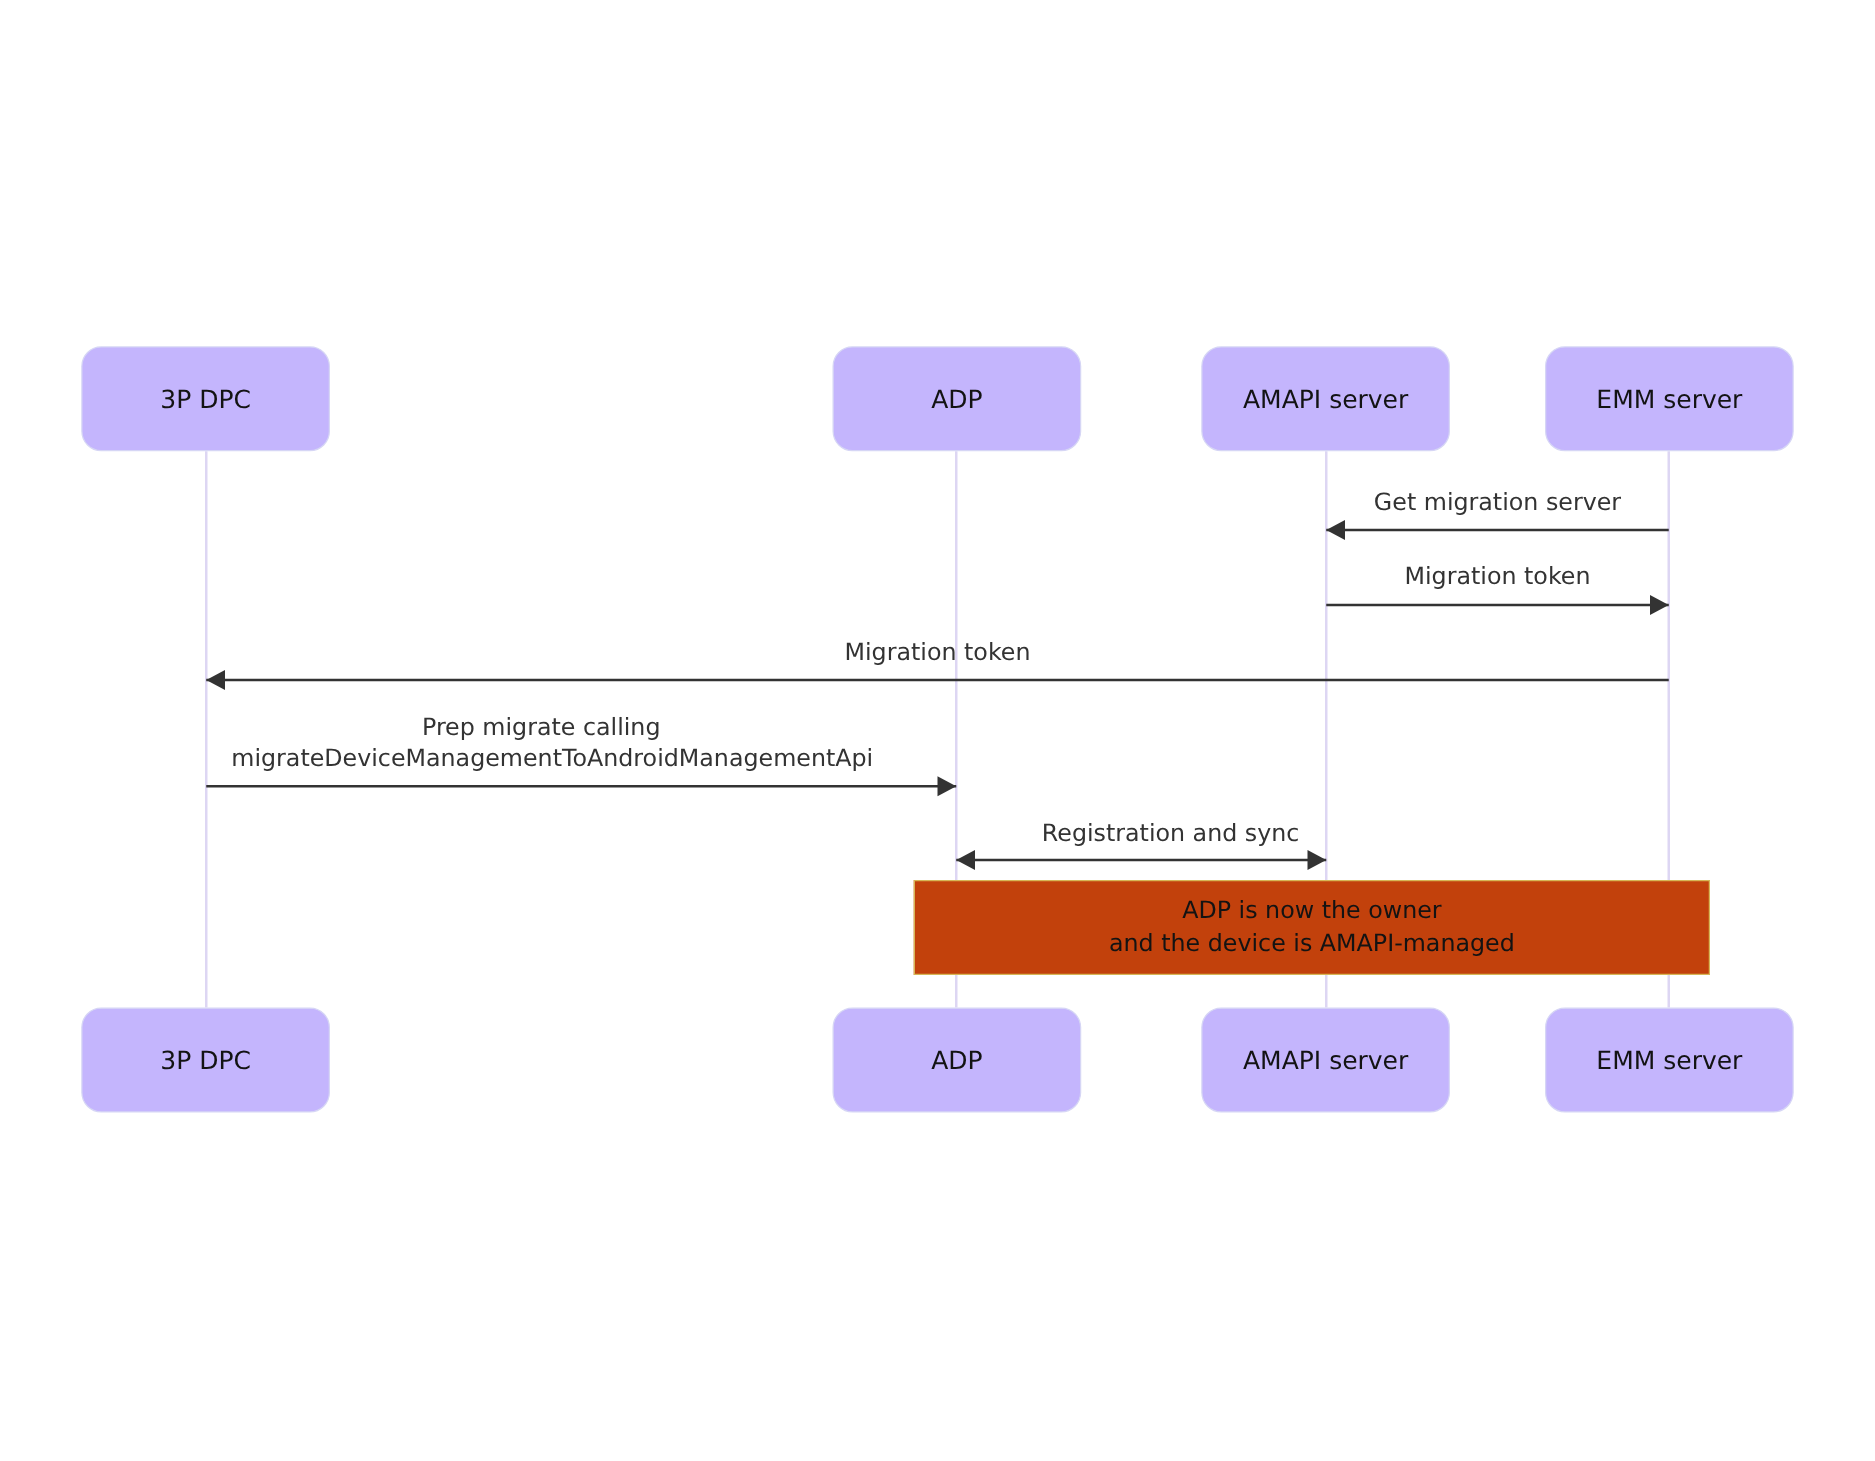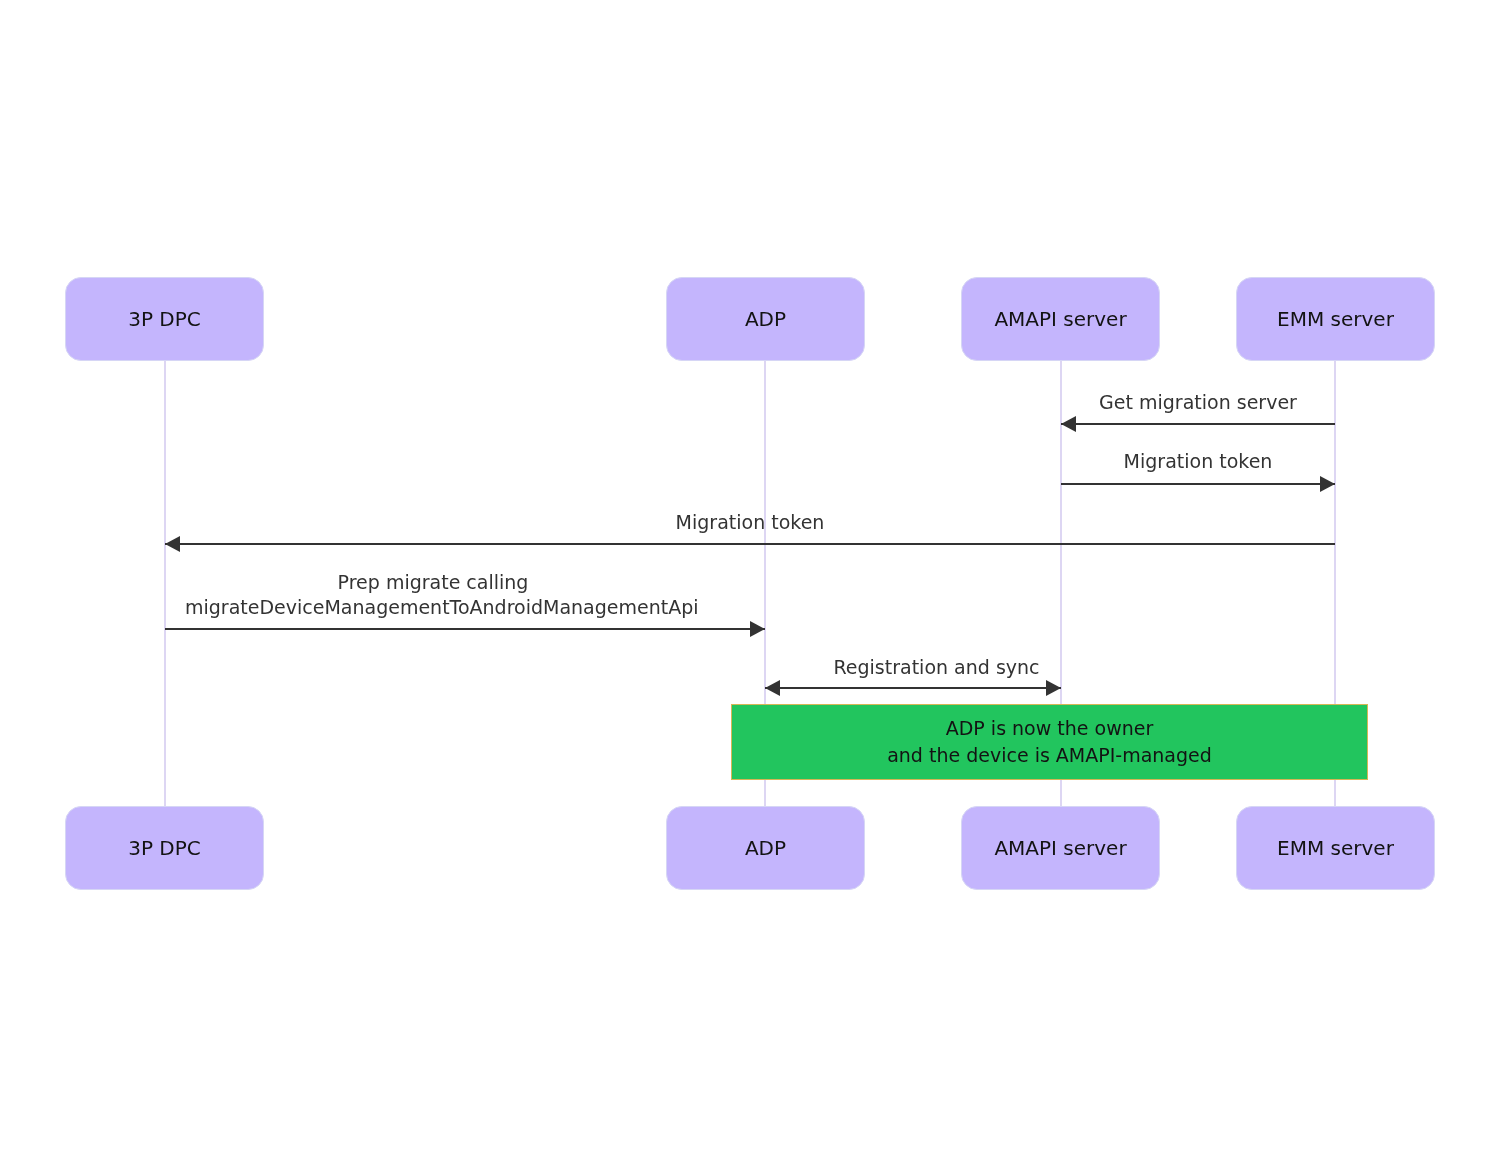--- a/index.html
+++ b/index.html
@@ -68,21 +68,21 @@
     font-size: 19px;
     color: #333333;
     text-align: center;
     line-height: 25px;
     white-space: pre-line;
     font-family: "DejaVu Sans", "Liberation Sans", sans-serif;
   }
   .note-box {
     position: absolute;
     box-sizing: border-box;
-    background: #22c55e;
+    background: #c2410c;
     border: 1px solid #d6b656;
     display: flex;
     align-items: center;
     justify-content: center;
   }
   .note-text {
     font-size: 19px;
     color: #131313;
     text-align: center;
     line-height: 27px;

